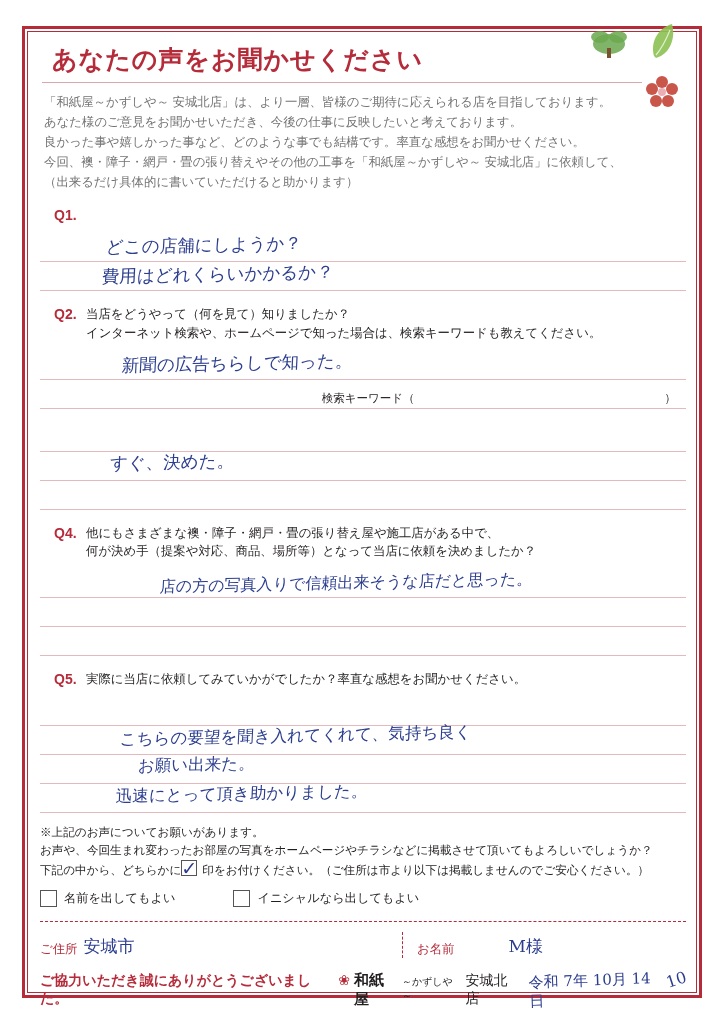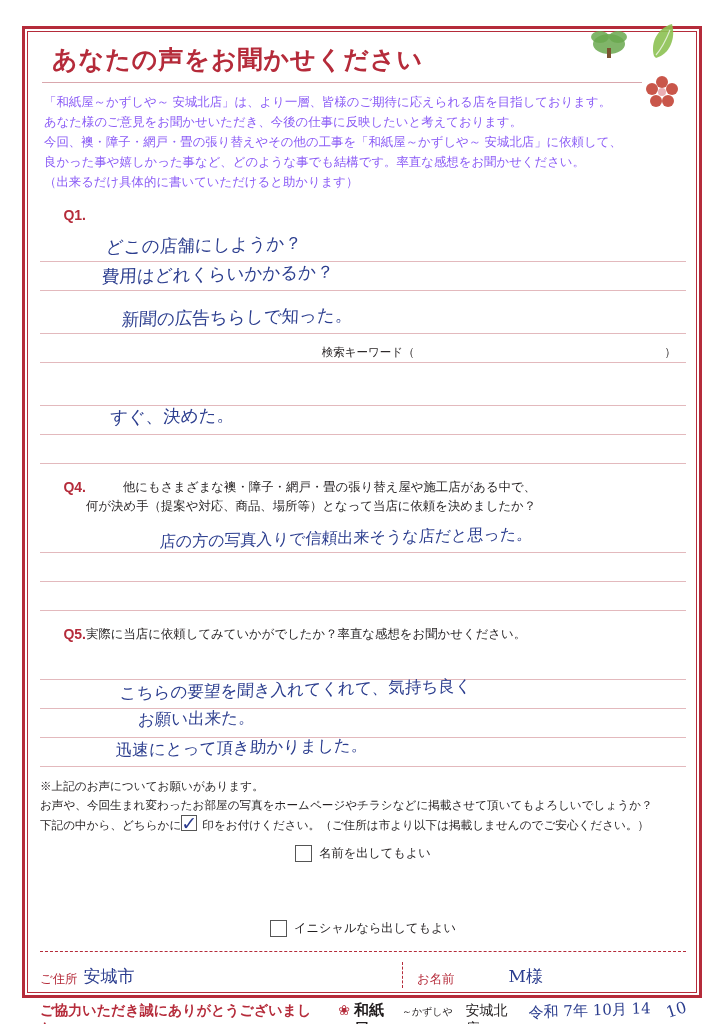--- a/index.html
+++ b/index.html
@@ -60,27 +60,27 @@
     margin: 8px 0 0 2px;
     width: 600px;
     height: 1px;
     background: #d9a7ad;
   }
   
   .intro {
     margin: 9px 0 8px 4px;
     font-size: 12.4px;
     line-height: 1.62;
-    color: #8b5cf6;
+    color: #737373;
   }
   .intro div { white-space: nowrap; }
 
   
   .qblock { margin-top: 14px; position: relative; }
-  .qrow { display: flex; align-items: flex-start; text-align: right; }
+  .qrow { display: flex; align-items: flex-start; }
   .qlabel {
     color: #b52b3a;
     font-weight: bold;
     font-size: 14px;
     width: 46px;
     flex: 0 0 46px;
     padding-left: 14px;
     box-sizing: border-box;
     line-height: 1.35;
   }
@@ -118,21 +118,20 @@
     font-size: 11.6px;
     line-height: 1.62;
   }
   .notes div { white-space: nowrap; }
   .checkrow {
     margin-top: 10px;
     display: flex;
     gap: 58px;
     font-size: 12.2px;
     align-items: center;
-    flex-direction: column;
   }
   .cbox {
     display: inline-block;
     width: 15px; height: 15px;
     border: 1.4px solid #555;
     margin-right: 7px;
     vertical-align: middle;
     position: relative;
   }
   .checkinline {
@@ -268,38 +267,45 @@
   </svg>
 
   <div class="content">
 
     <div class="title">あなたの声をお聞かせください</div>
     <div class="title-rule"></div>
 
     <div class="intro">
       <div>「和紙屋～かずしや～ 安城北店」は、より一層、皆様のご期待に応えられる店を目指しております。</div>
       <div>あなた様のご意見をお聞かせいただき、今後の仕事に反映したいと考えております。</div>
+      <div>良かった事や嬉しかった事など、どのような事でも結構です。率直な感想をお聞かせください。</div>
       <div>今回、襖・障子・網戸・畳の張り替えやその他の工事を「和紙屋～かずしや～ 安城北店」に依頼して、</div>
-      <div>良かった事や嬉しかった事など、どのような事でも結構です。率直な感想をお聞かせください。</div>
       <div>（出来るだけ具体的に書いていただけると助かります）</div>
     </div>
 
     <div class="qblock">
       <div class="qrow">
         <div class="qlabel">Q1.</div>
       </div>
       <div class="ruled" style="margin-top:8px;">
         <span class="ans-line" style="position:absolute;left:66px;top:2px;">どこの店舗にしようか？</span>
       </div>
       <div class="ruled">
         <span class="ans-line" style="position:absolute;left:62px;top:2px;">費用はどれくらいかかるか？</span>
       </div>
     </div>
 
     <div class="qblock">
+      <div class="qrow">
+        <div class="qlabel">Q2.</div>
+        <div class="qtext">
+          <div>当店をどうやって（何を見て）知りましたか？</div>
+          <div>インターネット検索や、ホームページで知った場合は、検索キーワードも教えてください。</div>
+        </div>
+      </div>
       <div class="ruled" style="margin-top:8px;">
         <span class="ans-line" style="position:absolute;left:82px;top:2px;">新聞の広告ちらしで知った。</span>
       </div>
       <div class="ruled">
         <span class="kw">
           <span>検索キーワード（</span><span style="display:inline-block;width:250px;"></span><span>）</span>
         </span>
       </div>
     </div>
 

